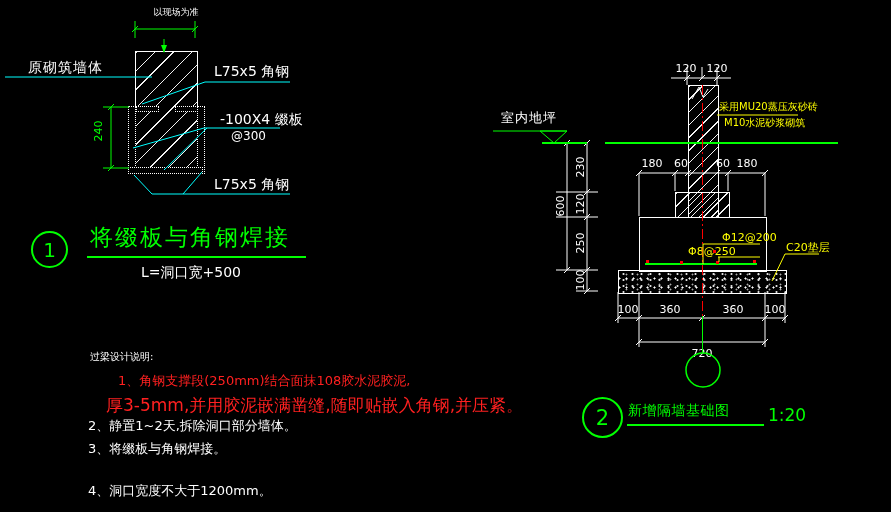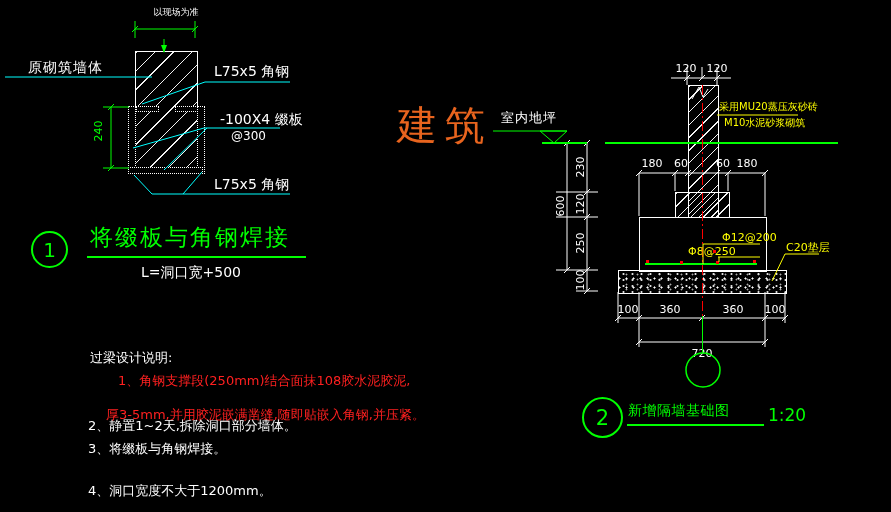--- a/index.html
+++ b/index.html
@@ -49,28 +49,27 @@
   <div class="t white" style="left:231px;top:130px;font-size:12px;">@300</div>
   <div class="t white" style="left:214px;top:177px;font-size:14px;">L75x5 角钢</div>
 
   <div class="bubble" style="left:31px;top:231px;width:33px;height:33px;font-size:20px;">
     <span>1</span>
   </div>
   <div class="t green" style="left:90px;top:225px;font-size:23px;letter-spacing:2px;">将缀板与角钢焊接</div>
   <div class="hline" style="left:87px;top:256px;width:219px;height:2px;"></div>
   <div class="t white" style="left:141px;top:265px;font-size:14px;">L=洞口宽+500</div>
 
-  <div class="t white" style="left:90px;top:351px;font-size:13px;">过梁设计说明:</div>
+  <div class="t white" style="left:90px;top:351px;font-size:10px;">过梁设计说明:</div>
   <div class="t red" style="left:88px;top:374px;font-size:13px;margin-left:30px;">1、角钢支撑段(250mm)结合面抹108胶水泥胶泥,</div>
-  <div class="t red" style="left:106px;top:396px;font-size:13px;margin-top:12px;">厚3-5mm,并用胶泥嵌满凿缝,随即贴嵌入角钢,并压紧。</div>
+  <div class="t red" style="left:106px;top:396px;font-size:17px;">厚3-5mm,并用胶泥嵌满凿缝,随即贴嵌入角钢,并压紧。</div>
   <div class="t white" style="left:88px;top:419px;font-size:13px;">2、静置1~2天,拆除洞口部分墙体。</div>
   <div class="t white" style="left:88px;top:442px;font-size:13px;">3、将缀板与角钢焊接。</div>
   <div class="t white" style="left:88px;top:484px;font-size:13px;">4、洞口宽度不大于1200mm。</div>
 
-  <div class="t orange" style="left:397px;top:103px;font-size:40px;letter-spacing:8px;">建筑</div>
 
   <div class="hatch2" style="position:absolute;left:688px;top:85px;width:29px;height:132px;border:1px solid #fff;"></div>
   <div class="hatch2" style="position:absolute;left:675px;top:192px;width:53px;height:25px;border:1px solid #fff;"></div>
   <div style="position:absolute;left:639px;top:217px;width:126px;height:53px;border:1px solid #fff;background:#000;"></div>
   <div class="stipple" style="position:absolute;left:618px;top:270px;width:167px;height:22px;border:1px solid #fff;"></div>
 
   <div class="t white" style="left:501px;top:111px;font-size:13px;letter-spacing:1px;">室内地坪</div>
   <div class="t yellow" style="left:719px;top:101px;font-size:10px;">采用MU20蒸压灰砂砖</div>
   <div class="t yellow" style="left:724px;top:117px;font-size:10px;">M10水泥砂浆砌筑</div>
   <div class="t yellow" style="left:722px;top:232px;font-size:11px;">Φ12@200</div>

